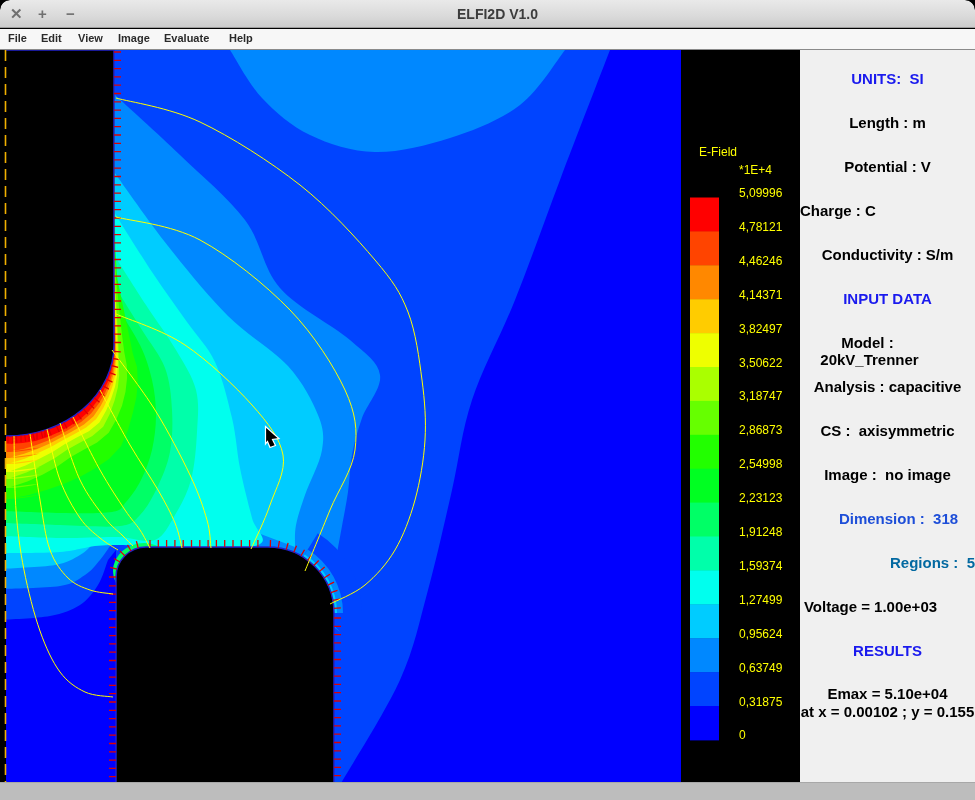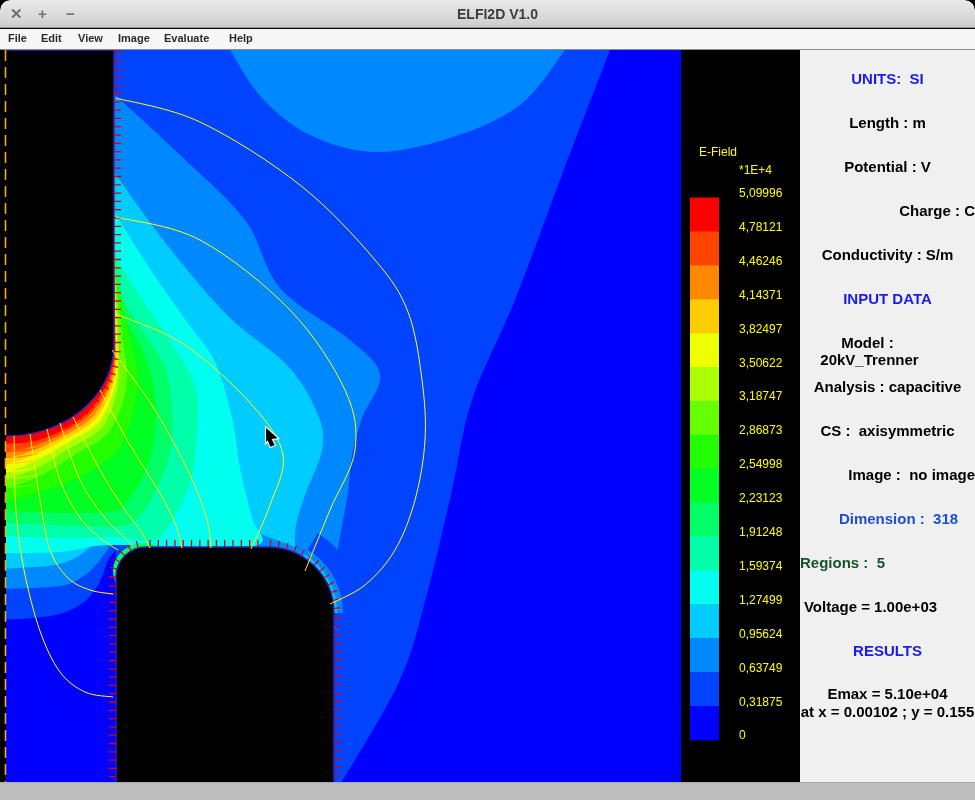--- a/index.html
+++ b/index.html
@@ -105,27 +105,27 @@
         <text x="739" y="587.7" fill="#FFFF00" font-size="12" font-family="Liberation Sans">0,95624</text>
         <text x="739" y="621.6" fill="#FFFF00" font-size="12" font-family="Liberation Sans">0,63749</text>
         <text x="739" y="655.5" fill="#FFFF00" font-size="12" font-family="Liberation Sans">0,31875</text>
         <text x="739" y="689.4" fill="#FFFF00" font-size="12" font-family="Liberation Sans">0</text>
         <path d="M265.5,376.5 L279,388.5 L272.5,389.5 L275.5,395.5 L270,397.5 L267.5,391.5 L265.5,394 Z" fill="#000000" stroke="#FFFFFF" stroke-width="1.2"></path>
       </svg></div>
 <div class="panel">
       <div style="position:absolute;top:20px;left:0;width:175px;text-align:center;color:#1A1AEE">UNITS:&nbsp; SI</div>
       <div style="position:absolute;top:64px;left:0;width:175px;text-align:center;color:#000000">Length : m</div>
       <div style="position:absolute;top:108px;left:0;width:175px;text-align:center;color:#000000">Potential : V</div>
-      <div style="position:absolute;top:152px;left:0;width:175px;text-align:right;color:#000000">Charge : C</div>
+      <div style="position:absolute;top:152px;left:0;width:175px;text-align:left;color:#000000">Charge : C</div>
       <div style="position:absolute;top:196px;left:0;width:175px;text-align:center;color:#000000">Conductivity : S/m</div>
       <div style="position:absolute;top:240px;left:0;width:175px;text-align:center;color:#1A1AEE">INPUT DATA</div>
       <div style="position:absolute;top:284px;left:0;width:139px;text-align:center;color:#000000">Model :&nbsp; 20kV_Trenner</div>
       <div style="position:absolute;top:328px;left:0;width:175px;text-align:center;color:#000000">Analysis : capacitive</div>
       <div style="position:absolute;top:372px;left:0;width:175px;text-align:center;color:#000000">CS :&nbsp; axisymmetric</div>
-      <div style="position:absolute;top:416px;left:0;width:175px;text-align:right;color:#000000">Image :&nbsp; no image</div>
+      <div style="position:absolute;top:416px;left:0;width:175px;text-align:center;color:#000000">Image :&nbsp; no image</div>
       <div style="position:absolute;top:460px;left:0;width:197px;text-align:center;color:#1d4ed8">Dimension :&nbsp; 318</div>
-      <div style="position:absolute;top:504px;left:0;width:175px;text-align:left;color:#14532d">Regions :&nbsp; 5</div>
+      <div style="position:absolute;top:504px;left:0;width:175px;text-align:right;color:#0369a1">Regions :&nbsp; 5</div>
       <div style="position:absolute;top:548px;left:0;width:141px;text-align:center;color:#000000">Voltage = 1.00e+03</div>
       <div style="position:absolute;top:592px;left:0;width:175px;text-align:center;color:#1A1AEE">RESULTS</div>
       <div style="position:absolute;top:635px;left:0;width:175px;text-align:center;color:#000000">Emax = 5.10e+04</div>
       <div style="position:absolute;top:653px;left:0;width:175px;text-align:center;color:#000000">at x = 0.00102 ; y = 0.155</div>
     </div>
 <div class="status"></div>
 </div>
 </body></html>

